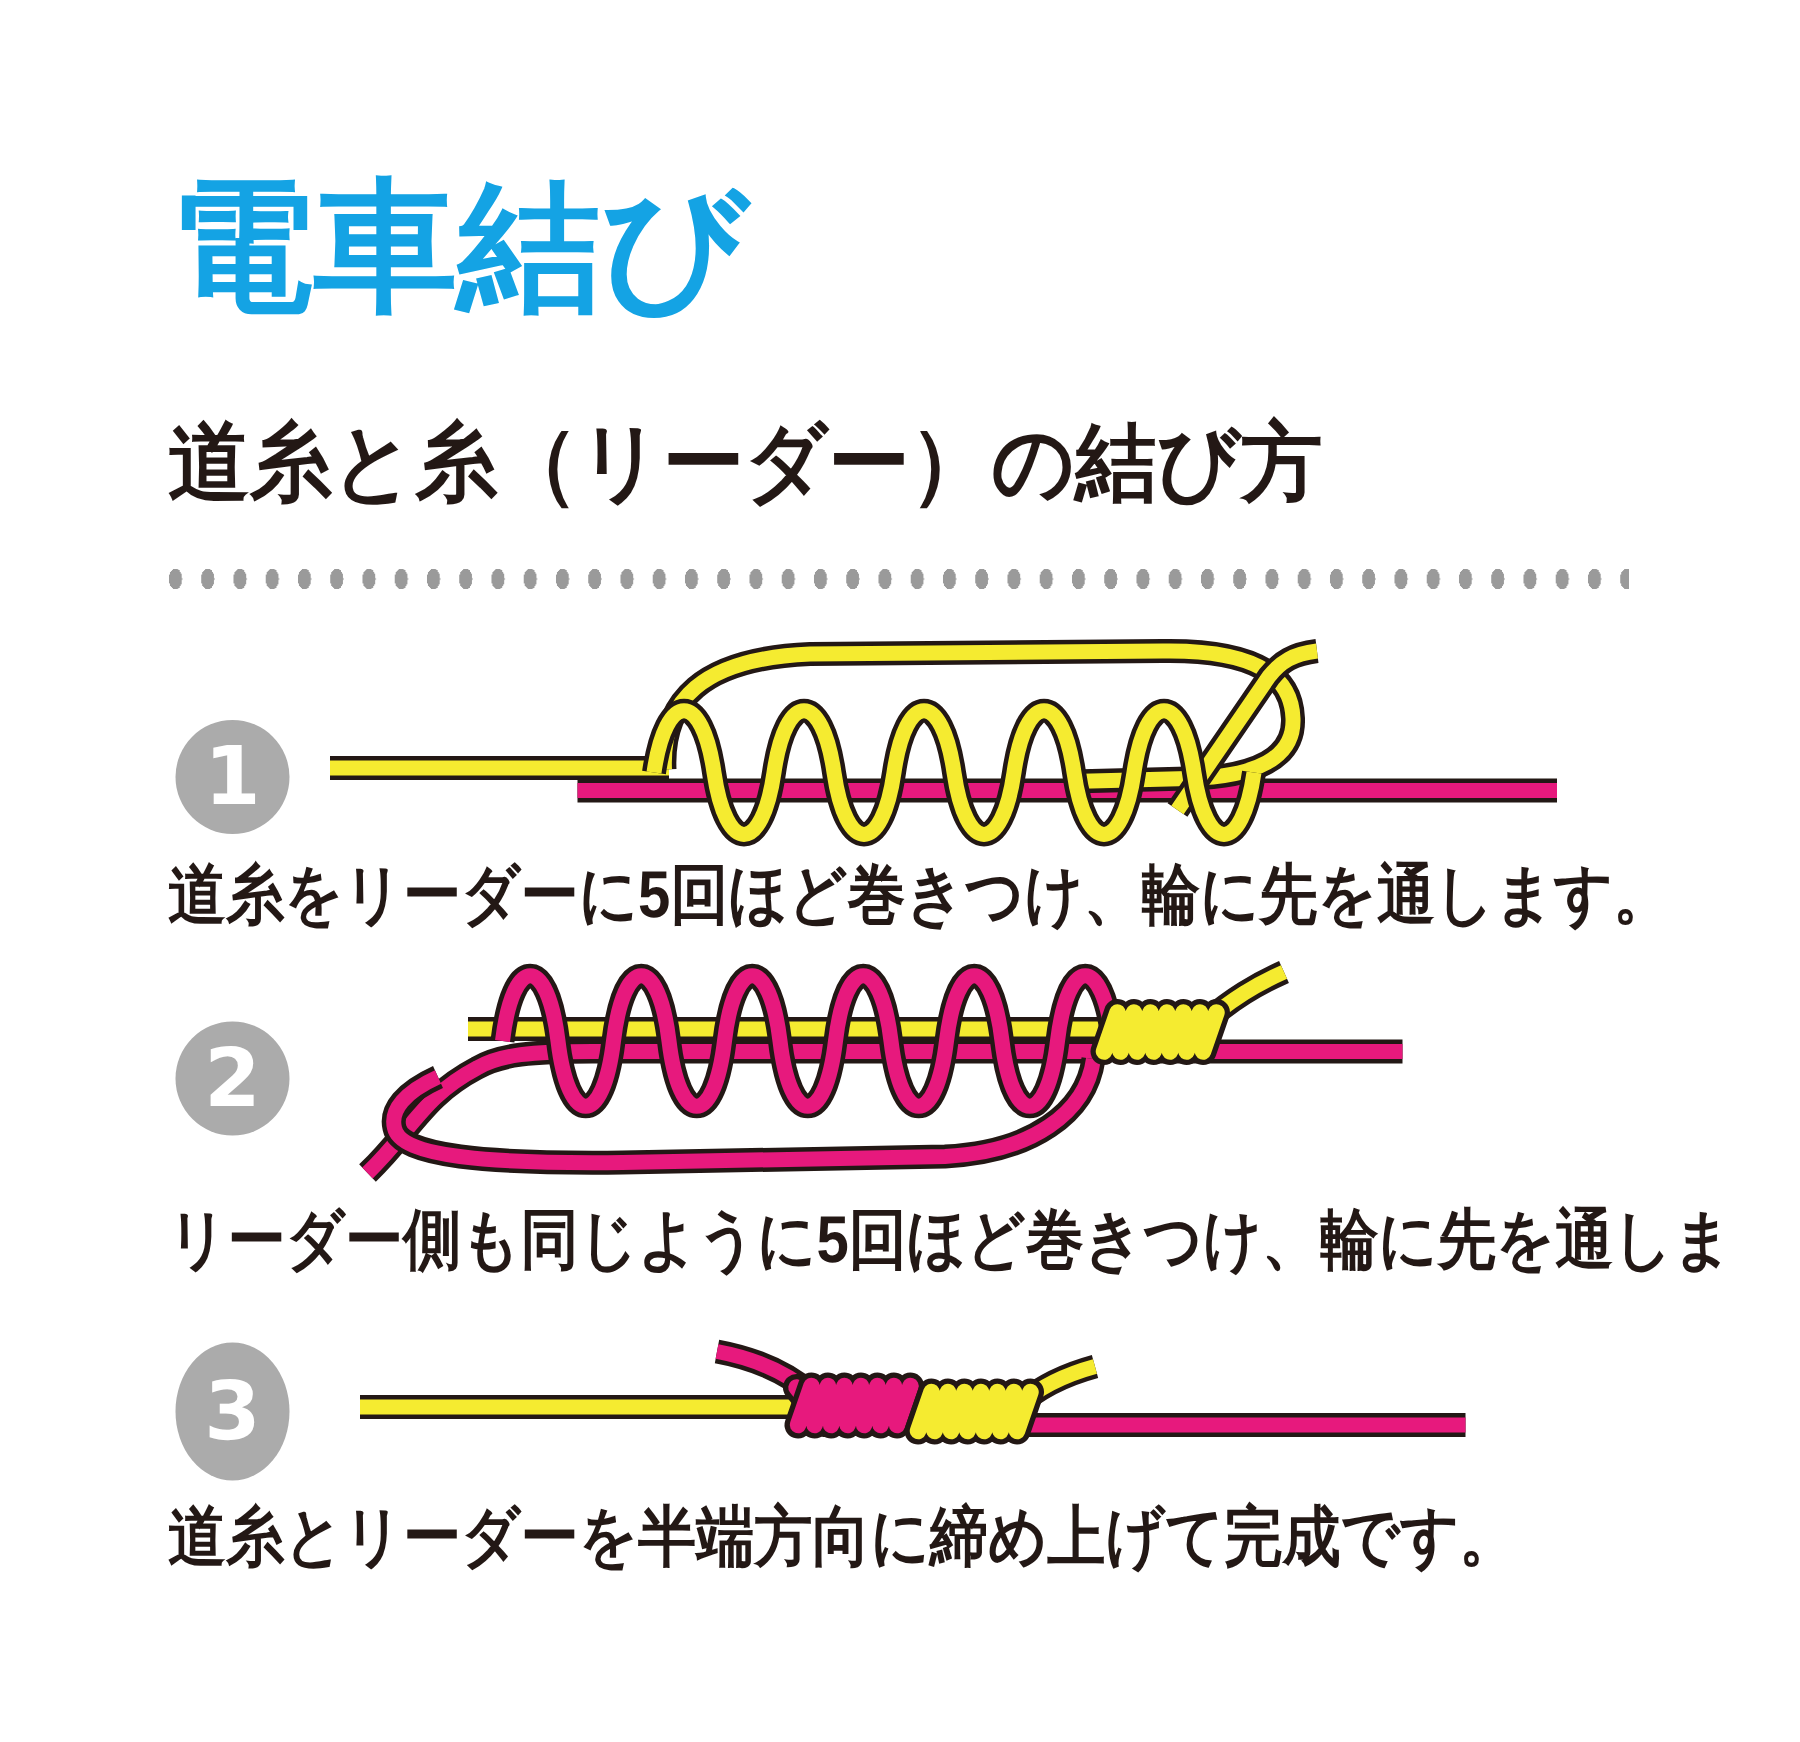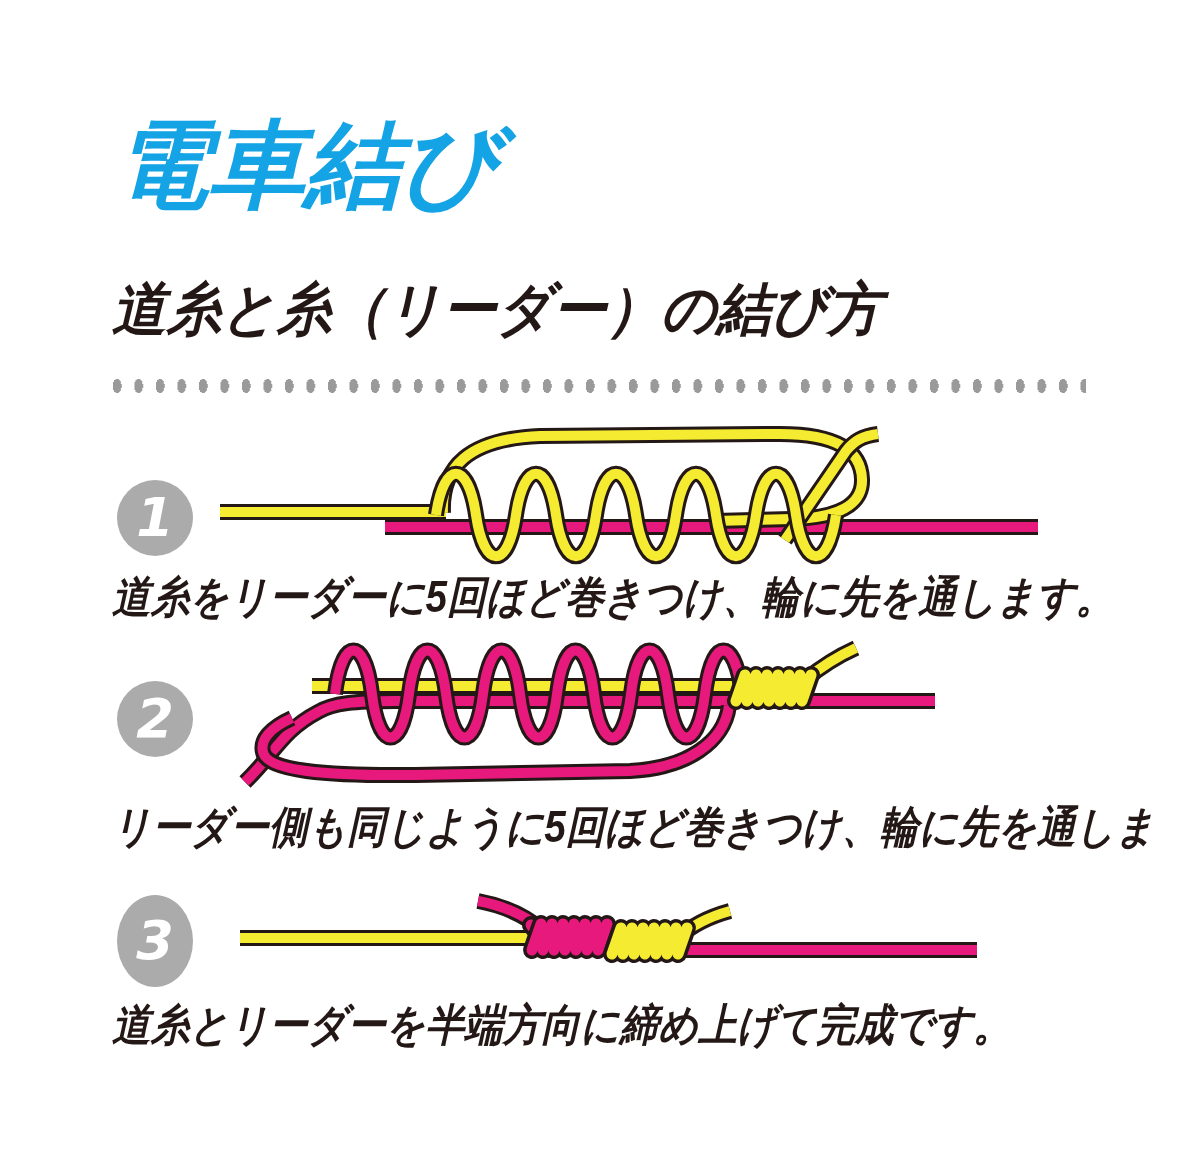--- a/index.html
+++ b/index.html
@@ -1,18 +1,18 @@
 <!DOCTYPE html>
 <html lang="ja" style="--accent-blue: #14A3E4; --text-dark: #231815; --badge-gray: #ABABAB; --line-yellow: #F5EB30; --line-pink: #E7197D; --outline-dark: #231815; --dot-gray: #9A9A9A; --background: #FFFFFF;"><head>
 <meta charset="utf-8">
 <style>
   html,body{margin:0;padding:0;background:#fff;}
   .page{
     position:relative;width:1200px;height:1161px;background:var(--background,#fff);
-    overflow:hidden;font-family:"Liberation Sans","DejaVu Sans",sans-serif;font-style:italic;
+    overflow:hidden;font-family:"Liberation Sans","DejaVu Sans",sans-serif;
   }
   .title{
     position:absolute;left:113px;top:112px;margin:0;
     font-size:96px;font-weight:900;letter-spacing:0px;line-height:1.1;
     color:var(--accent-blue);white-space:nowrap;
   }
   .subtitle{
     position:absolute;left:112px;top:276px;margin:0;
     font-size:58px;font-weight:700;line-height:1.15;color:var(--text-dark);
     white-space:nowrap;transform:scaleX(0.94);transform-origin:left top;

